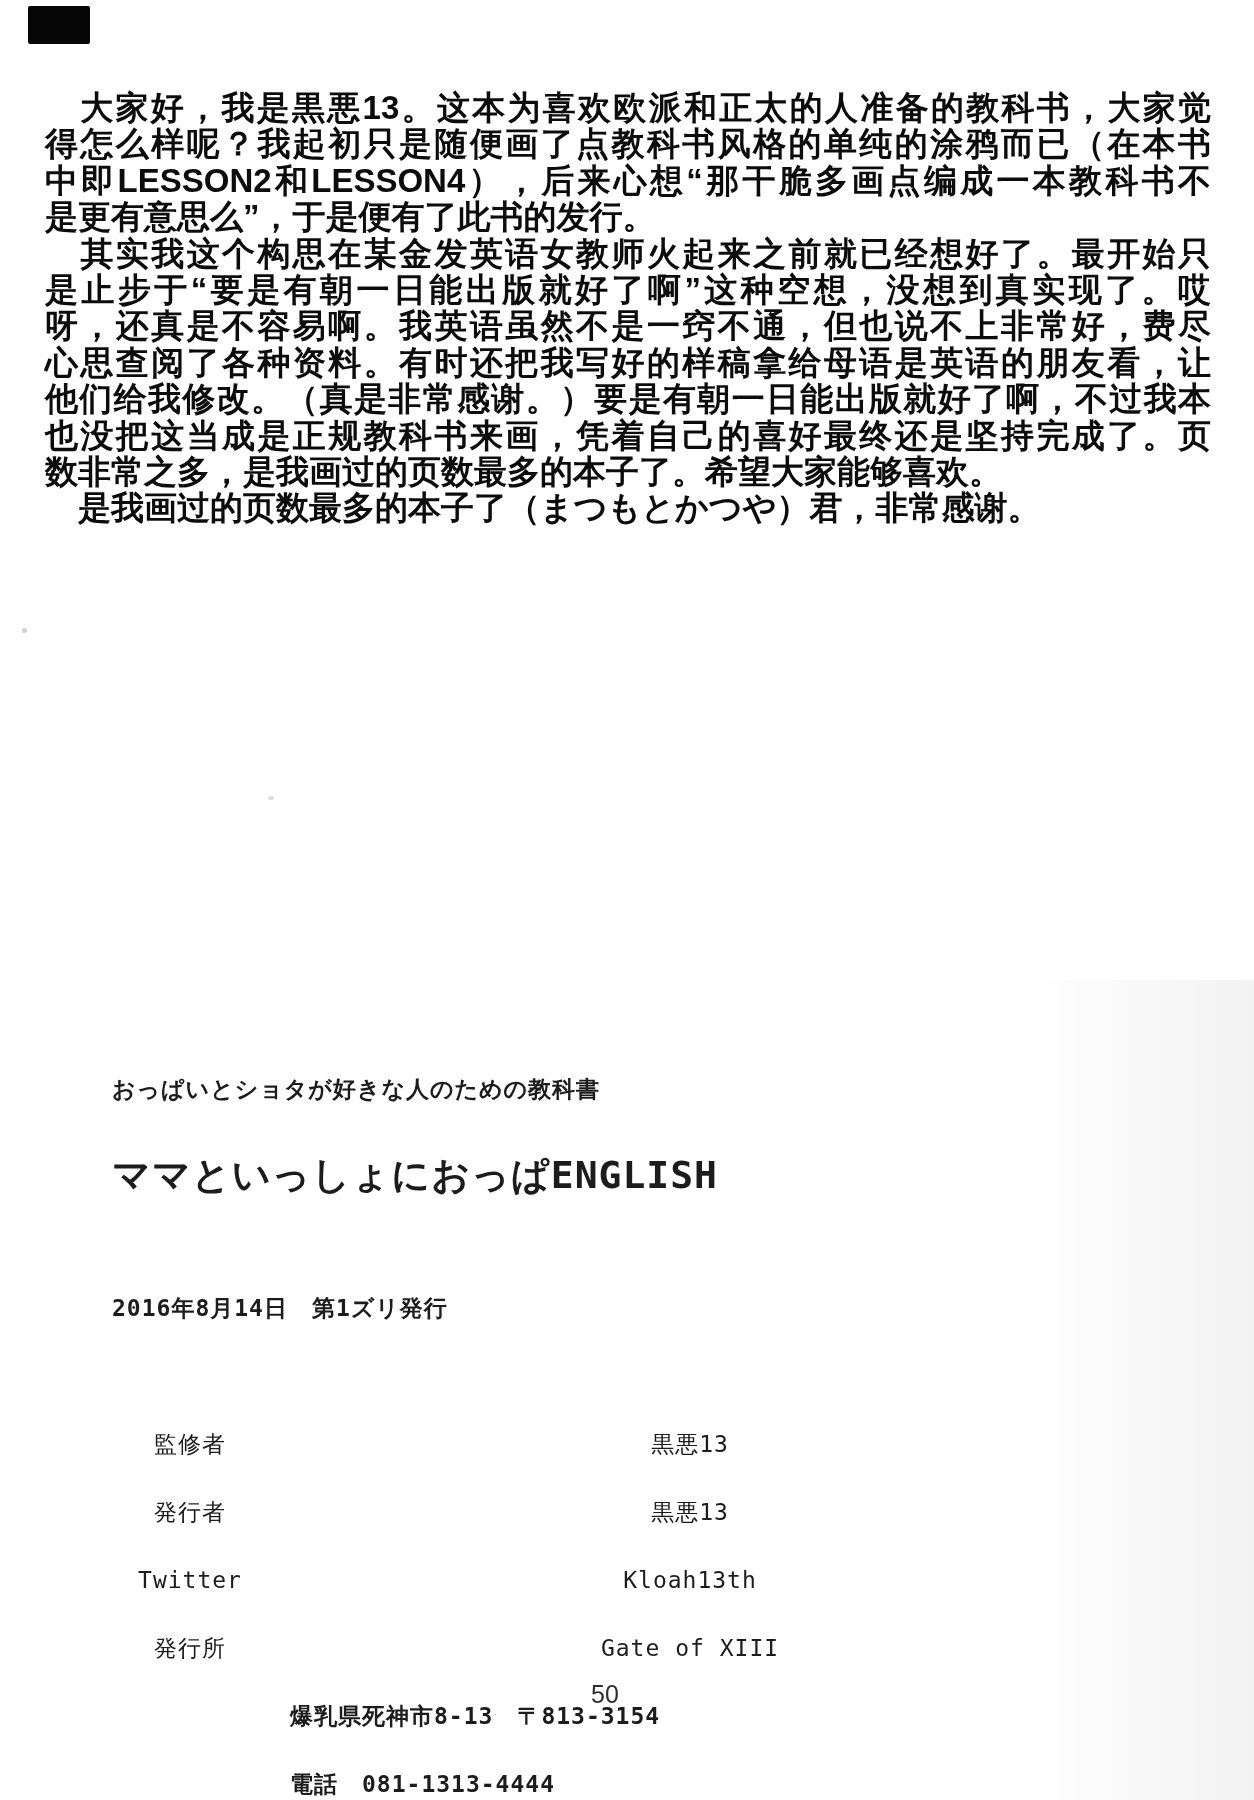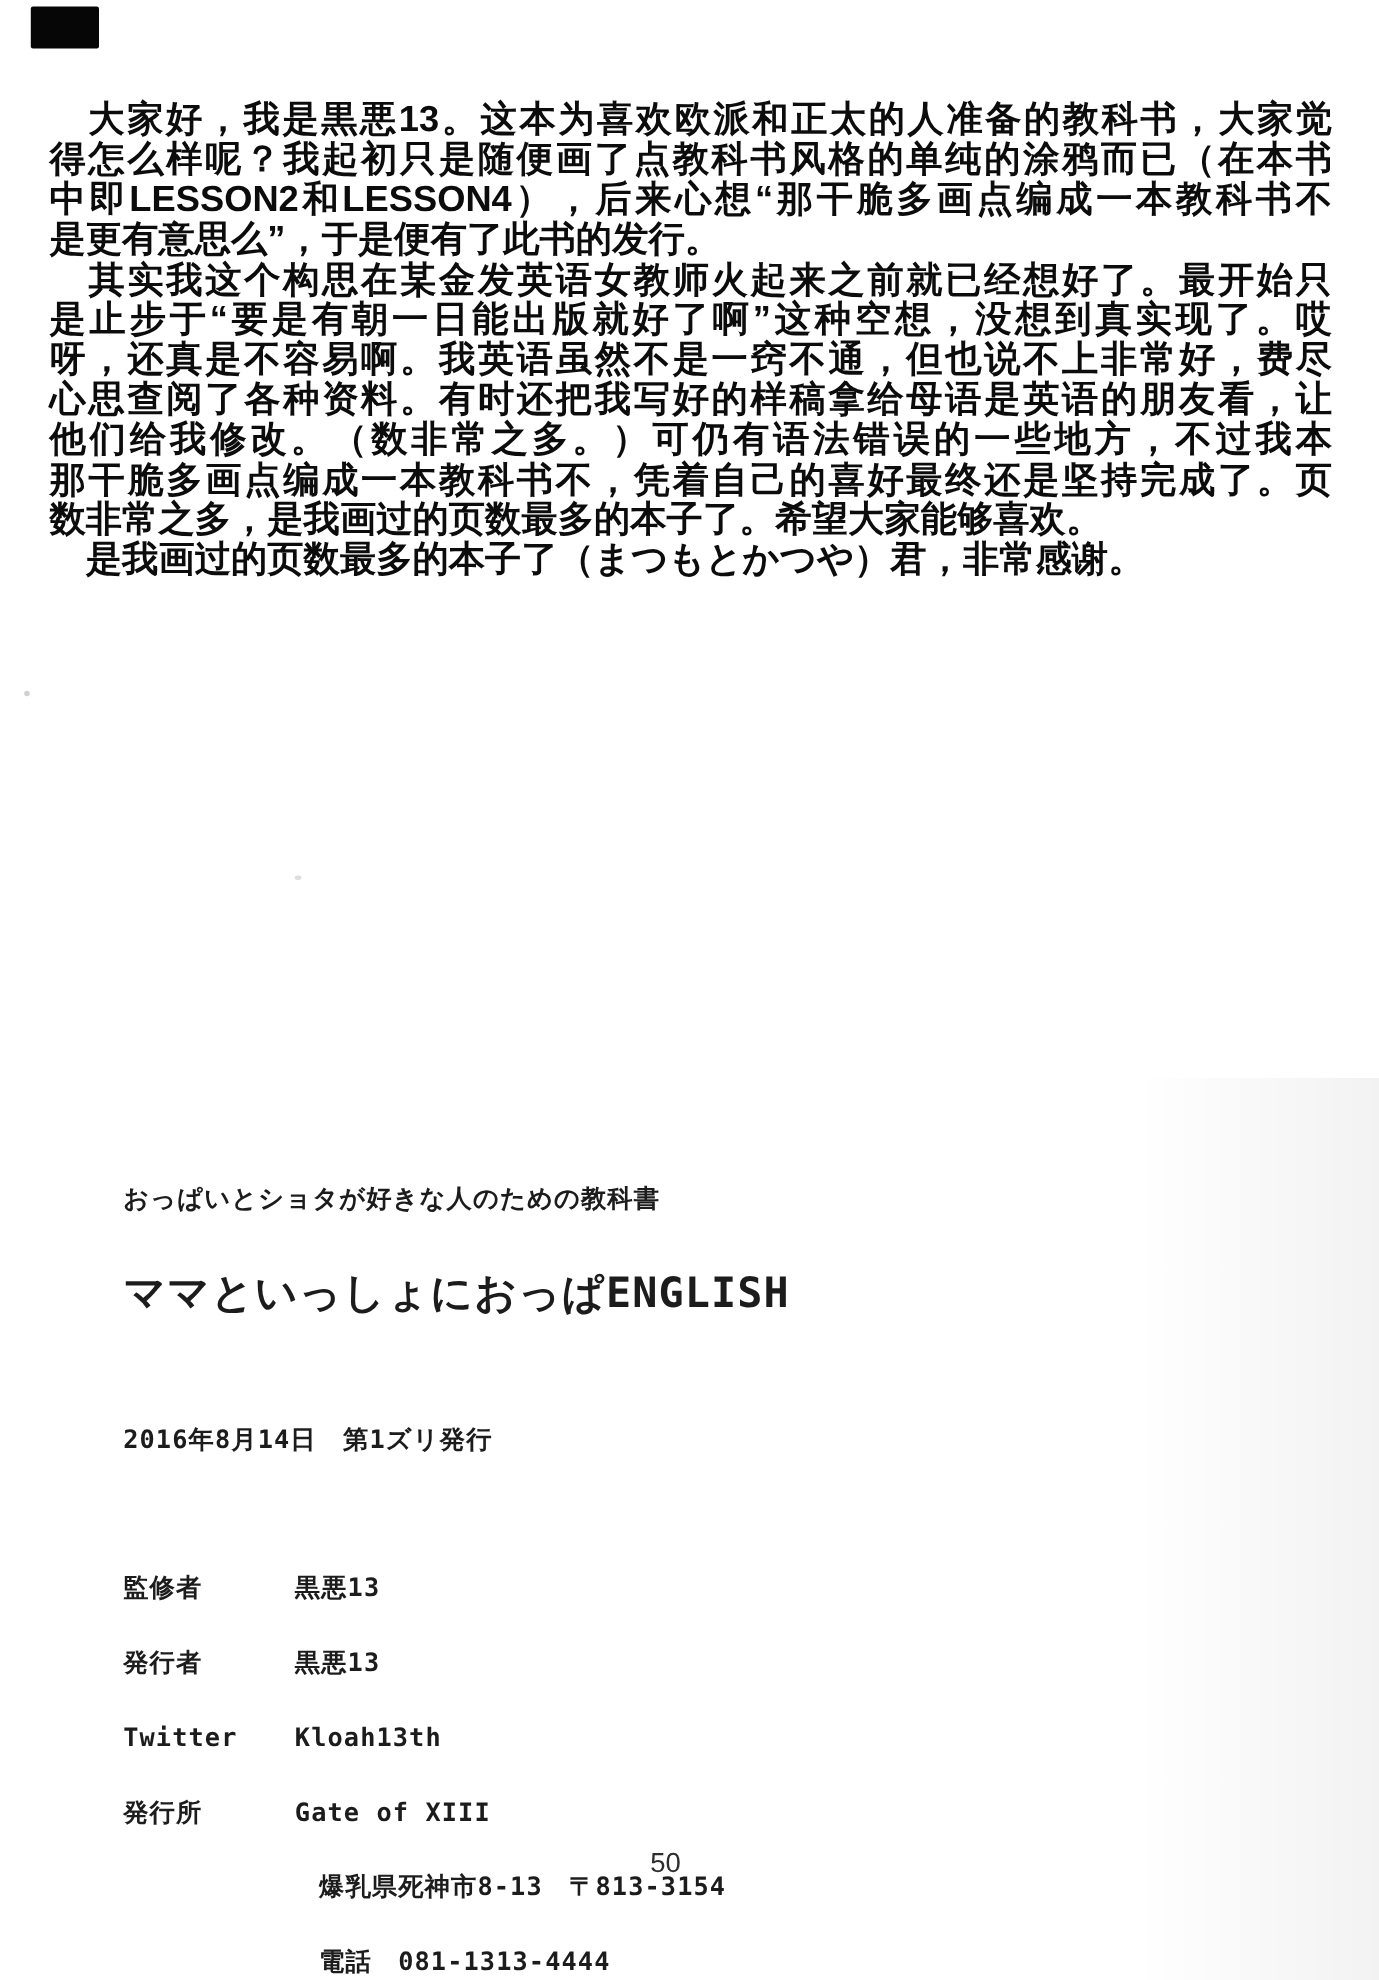--- a/index.html
+++ b/index.html
@@ -52,21 +52,21 @@
     left: 112px; top: 1036px;
     width: 1000px;
     color: #1c1c1c;
     font-family: "DejaVu Sans Mono", "Liberation Mono", monospace;
     white-space: pre;
     letter-spacing: 1px;
   }
   .colophon .subtitle { font-size: 23px; font-weight: 600; margin-bottom: 7px; }
   .colophon .title    { font-size: 38px; font-weight: 700; margin-bottom: 54px; letter-spacing: 1px; }
   .colophon .dateline { font-size: 23px; font-weight: 700; margin-bottom: 48px; }
-  .colophon .row { display: flex; font-size: 23px; font-weight: 700; line-height: 30px; }
+  .colophon .row { display: flex; font-size: 23px; font-weight: 400; line-height: 30px; text-align: center; }
   .colophon .row .lbl { width: 156px; flex: 0 0 156px; }
   .colophon .row .val { flex: 1; }
   .colophon .addr { font-size: 23px; font-weight: 600; line-height: 30px; padding-left: 178px; }
 
   .pageno {
     position: absolute;
     left: 0; right: 60px; top: 1680px;
     text-align: center;
     font-size: 25px;
     color: #2e2e2e;
@@ -86,22 +86,22 @@
 
   <div class="intro">
     <div class="ln fill">　大家好，我是黒悪13。这本为喜欢欧派和正太的人准备的教科书，大家觉</div>
     <div class="ln fill">得怎么样呢？我起初只是随便画了点教科书风格的单纯的涂鸦而已（在本书</div>
     <div class="ln fill">中即LESSON2和LESSON4），后来心想“那干脆多画点编成一本教科书不</div>
     <div class="ln end">是更有意思么”，于是便有了此书的发行。</div>
     <div class="ln fill">　其实我这个构思在某金发英语女教师火起来之前就已经想好了。最开始只</div>
     <div class="ln fill">是止步于“要是有朝一日能出版就好了啊”这种空想，没想到真实现了。哎</div>
     <div class="ln fill">呀，还真是不容易啊。我英语虽然不是一窍不通，但也说不上非常好，费尽</div>
     <div class="ln fill">心思查阅了各种资料。有时还把我写好的样稿拿给母语是英语的朋友看，让</div>
-    <div class="ln fill">他们给我修改。（数非常之多。）可仍有语法错误的一些地方，不过我本</div>
-    <div class="ln fill">那干脆多画点编成一本教科书不，凭着自己的喜好最终还是坚持完成了。页</div>
+    <div class="ln fill">他们给我修改。（真是非常感谢。）要是有朝一日能出版就好了啊，不过我本</div>
+    <div class="ln fill">也没把这当成是正规教科书来画，凭着自己的喜好最终还是坚持完成了。页</div>
     <div class="ln end">数非常之多，是我画过的页数最多的本子了。希望大家能够喜欢。</div>
     <div class="ln end">　是我画过的页数最多的本子了（まつもとかつや）君，非常感谢。</div>
   </div>
 
   <div class="colophon">
     <div class="subtitle">おっぱいとショタが好きな人のための教科書</div>
     <div class="title">ママといっしょにおっぱENGLISH</div>
     <div class="dateline">2016年8月14日　第1ズリ発行</div>
 
     <div class="row">

